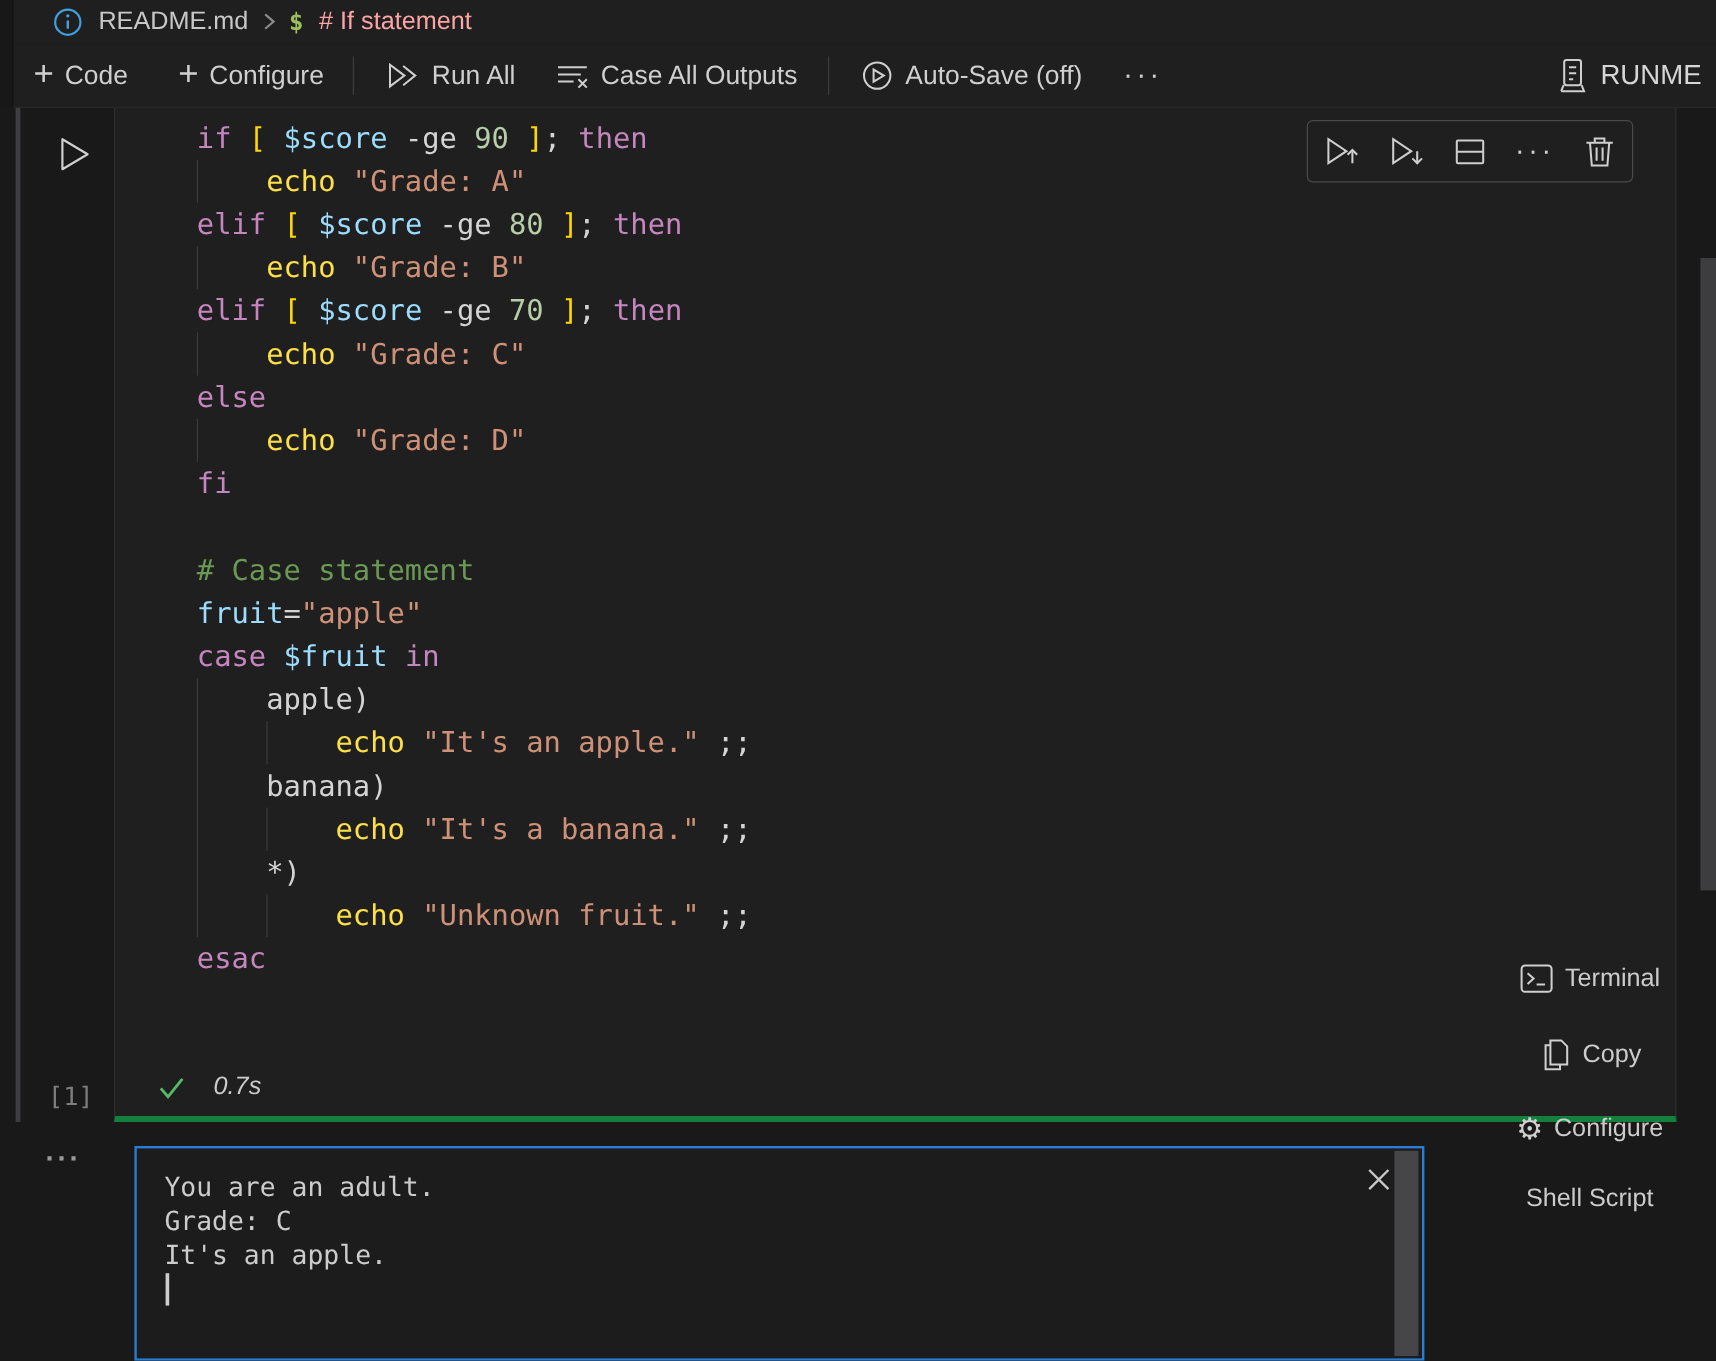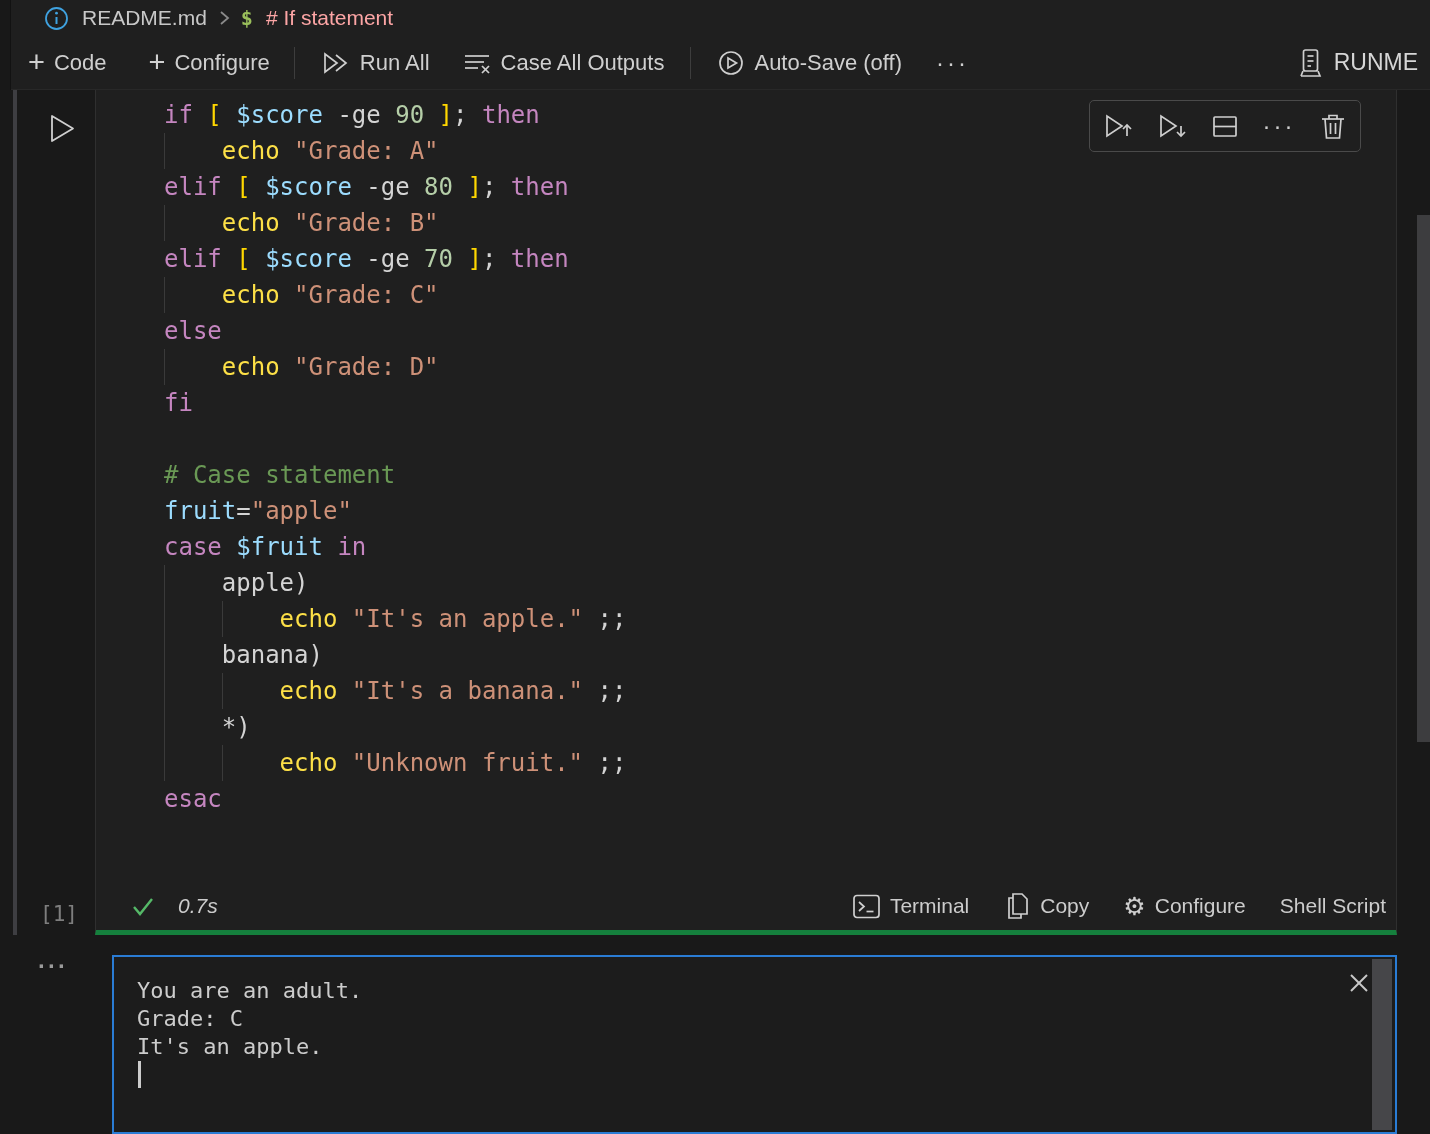--- a/index.html
+++ b/index.html
@@ -50,26 +50,26 @@
 
   
   #cell-toolbar { left:1089px; top:100px; width:272px; height:52px; background:#1f1f1f;
     border:1px solid #4a4a4a; border-radius:5px; display:flex; align-items:center; justify-content:space-around; }
   .ct-btn { width:46px; height:44px; display:flex; align-items:center; justify-content:center; cursor:pointer; border-radius:4px; }
 
   
   #cell-statusbar { position:absolute; left:0; bottom:0; width:100%; height:48px;
     display:flex; align-items:center; color:#cccccc; font-size:21px; }
   #status-left { display:flex; align-items:center; gap:22px; padding-left:34px;font-style:italic; }
-  #status-right { margin-left:auto; display:flex; align-items:center; gap:34px; padding-right:10px; }
+  #status-right { margin-left:auto; display:flex; align-items:center; gap:34px; padding-right:10px;flex-direction:column; }
   .st-item { display:flex; align-items:center; gap:9px; cursor:pointer; }
   .gear-glyph { font-family:"DejaVu Sans",sans-serif; font-size:25px; color:#cfcfcf; line-height:1; }
 
   
-  #output-box { left:112px; top:955px; width:1285px; height:179px; background:#1c1c1c;
+  #output-box { left:112px; top:955px; width:1075px; height:179px; background:#1c1c1c;
     border:2px solid #2a7cd4; }
   #output-text { position:absolute; left:23px; top:20px; font-family:"DejaVu Sans Mono",monospace;
     font-size:22px; line-height:28px; color:#cccccc; white-space:pre; }
   #output-cursor { position:absolute; left:24px; top:104px; width:3px; height:27px; background:#cccccc; }
   #output-close { position:absolute; top:14px; right:24px; width:24px; height:24px; cursor:pointer; }
   #output-scrollbar { position:absolute; top:2px; right:3px; width:20px; height:171px; background:#464649; }
 
   #nb-scrollbar { left:1417px; top:215px; width:13px; height:527px; background:#3d3d3f; }
 </style>
 </head>

